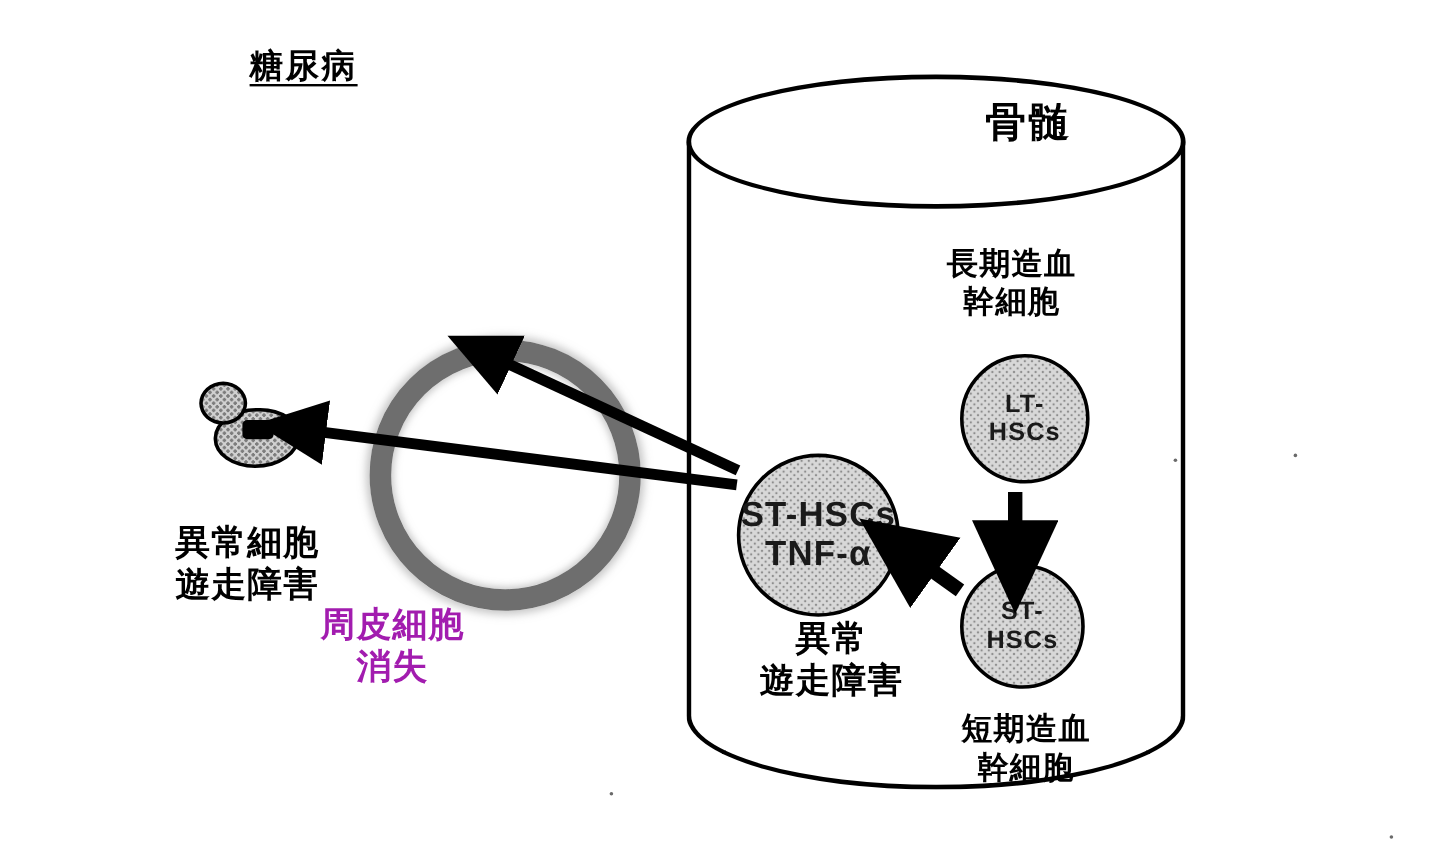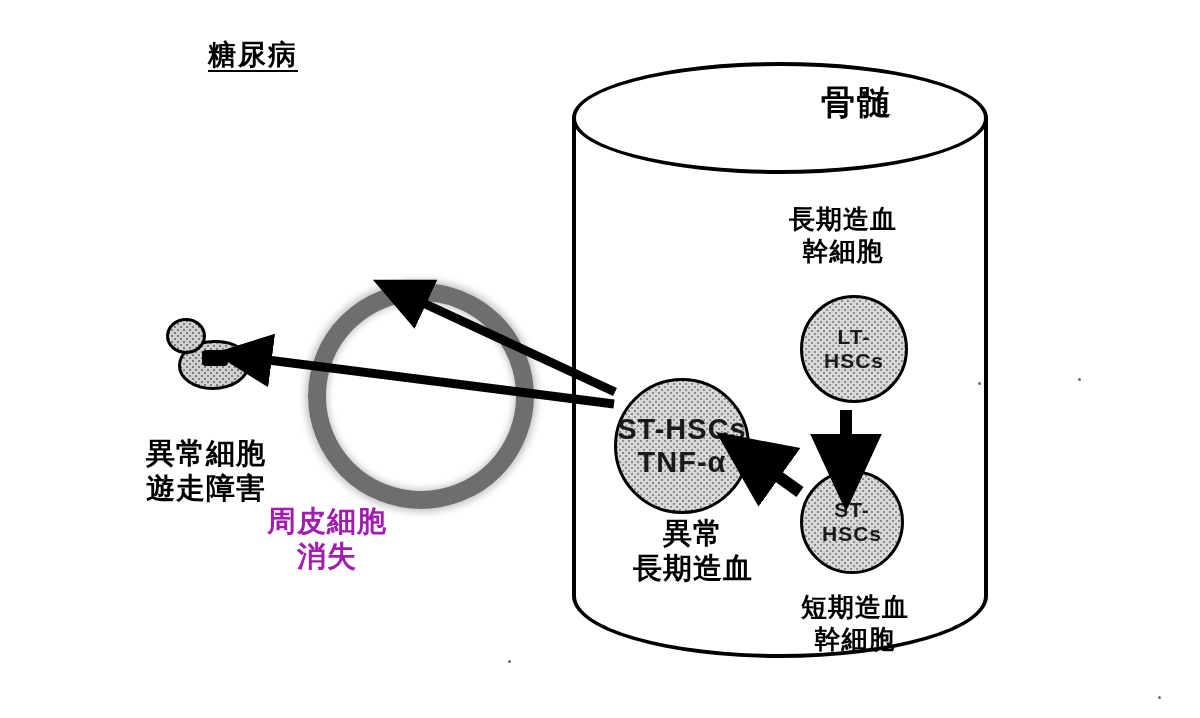--- a/index.html
+++ b/index.html
@@ -230,21 +230,21 @@
   <div class="lbl" id="bm-title" style="left:797px; top:82px;margin-left:24px;">骨髄</div>
 
 
   <div class="lbl big" style="left:96px; top:388px; width:220px;margin-top:48px;">異常細胞
 遊走障害</div>
 
   <div class="lbl big grey" style="left:222px; top:504px; width:210px;">周皮細胞
 消失</div>
 
   <div class="lbl big" style="left:598px; top:516px; width:190px;">異常
-長期造血</div>
+遊走障害</div>
 
   <div class="lbl mid" style="left:748px; top:204px; width:190px;">長期造血
 幹細胞</div>
 
   <div class="lbl mid" style="left:760px; top:592px; width:190px;">短期造血
 幹細胞</div>
 
   <div class="dot" style="left:978px; top:382px;"></div>
   <div class="dot" style="left:1078px; top:378px;"></div>
   <div class="dot" style="left:508px; top:660px;"></div>

